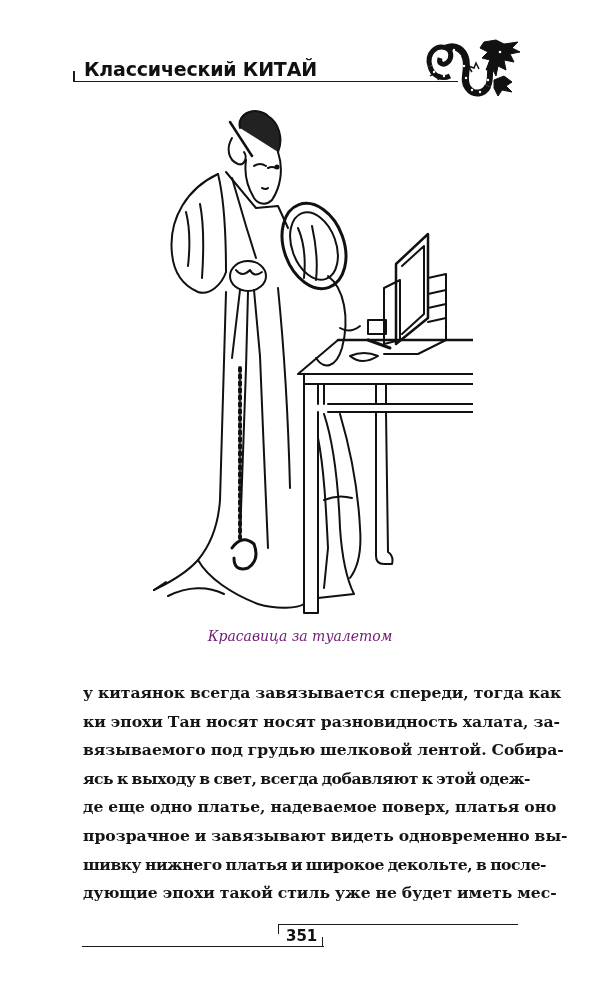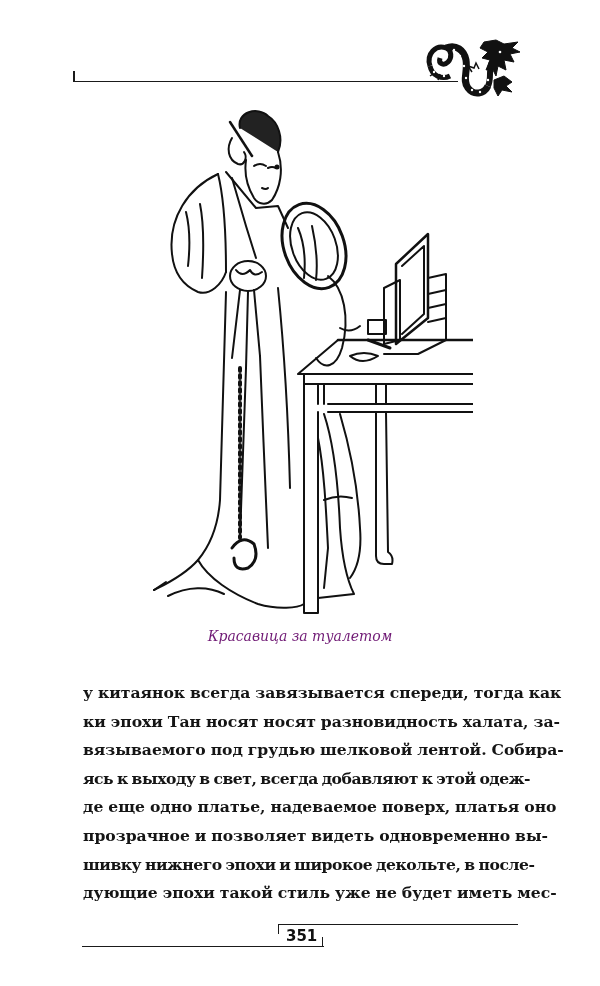--- a/index.html
+++ b/index.html
@@ -127,20 +127,21 @@
       font-weight: bold;
       font-size: 15px;
       color: #111;
     }
   </style>
 </head>
 <body>
 
 <header class="running-head">
   <span class="tick"></span>
+  <span class="title">Классический КИТАЙ</span>
 </header>
 
 <svg class="dragon" viewBox="0 0 100 66">
   <g fill="#111" stroke="#111">
 
     <path d="M8,30 C4,18 14,8 24,12 C30,14 30,22 26,26 C22,30 16,28 18,22" fill="none" stroke-width="5"></path>
     <path d="M24,12 C34,8 42,14 44,24 C46,36 40,44 46,52 C52,60 62,58 66,50" fill="none" stroke-width="7"></path>
     <path d="M8,30 C10,40 20,44 28,40" fill="none" stroke-width="5"></path>
     <path d="M66,50 C70,42 66,34 70,26" fill="none" stroke-width="6"></path>
 
@@ -239,22 +240,22 @@
   </svg>
   <figcaption class="caption">Красавица за туалетом</figcaption>
 </figure>
 
 <main class="body-text">
   <span class="line">у китаянок всегда завязывается спереди, тогда как</span>
   <span class="line">ки эпохи Тан носят носят разновидность халата, за-</span>
   <span class="line">вязываемого под грудью шелковой лентой. Собира-</span>
   <span class="line tight">ясь к выходу в свет, всегда добавляют к этой одеж-</span>
   <span class="line">де еще одно платье, надеваемое поверх, платья оно</span>
-  <span class="line">прозрачное и позволяет видеть одновременно вы-</span>
-  <span class="line tight">шивку нижнего эпохи и широкое декольте, в после-</span>
+  <span class="line">прозрачное и завязывают видеть одновременно вы-</span>
+  <span class="line tight">шивку нижнего платья и широкое декольте, в после-</span>
   <span class="line">дующие эпохи такой стиль уже не будет иметь мес-</span>
 </main>
 
 <footer class="footer">
   <span class="top-rule"></span>
   <span class="top-tick"></span>
   <span class="page-number">351</span>
   <span class="bottom-tick"></span>
   <span class="bottom-rule"></span>
 </footer>

